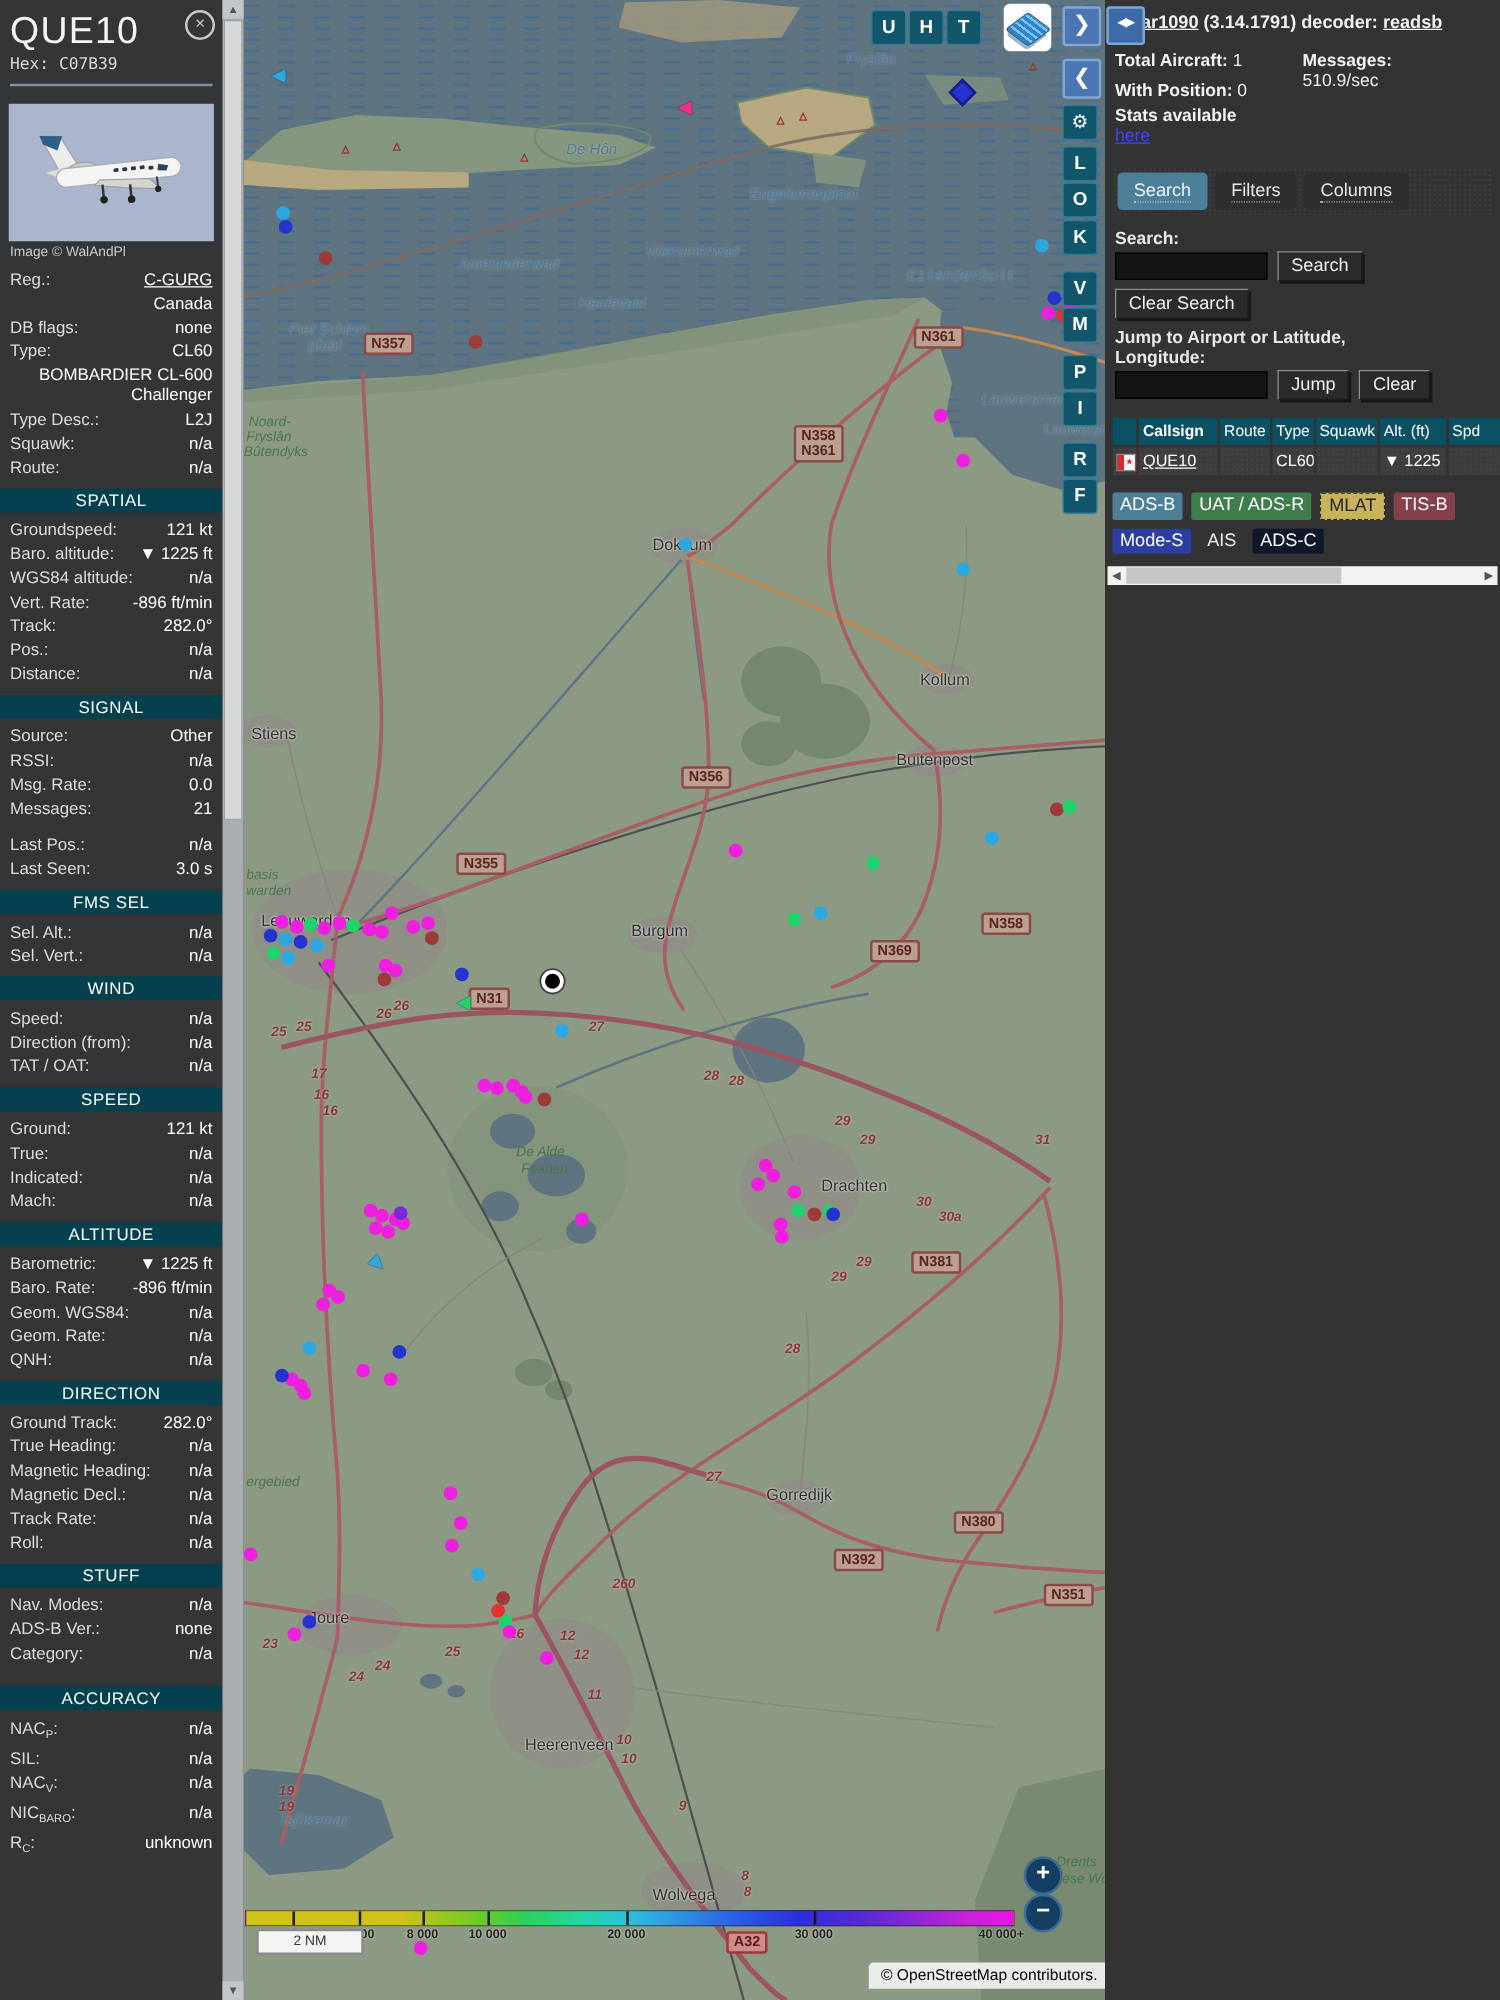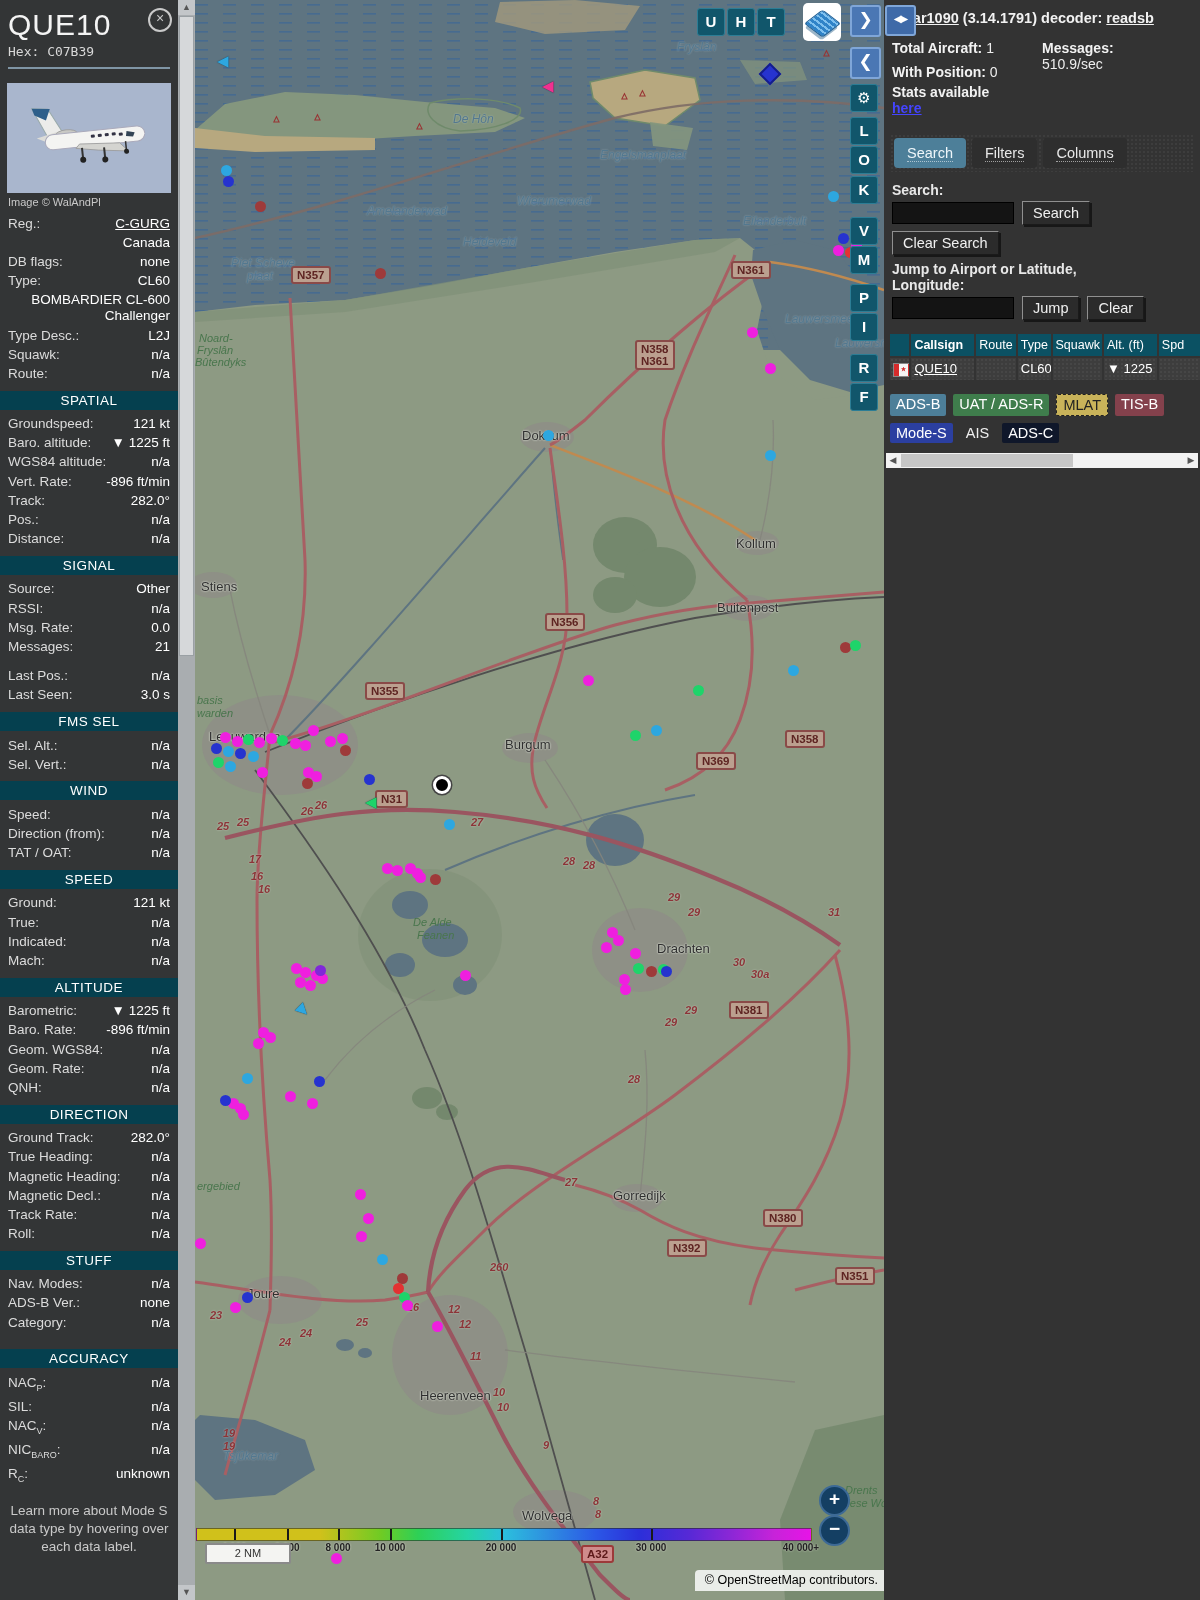--- a/index.html
+++ b/index.html
@@ -70,21 +70,21 @@
 
   
   #panel{position:absolute;left:884px;top:0;width:316px;height:1600px;background:#333;color:#eee;}
   #nav-toggle{position:absolute;left:1px;top:5px;width:27px;height:27px;background:#3f6aa8;border:2px solid #7fa6d8;border-radius:3px;
     color:#fff;font-size:10px;text-align:center;line-height:24px;letter-spacing:-1px;cursor:pointer;}
   #p-title{padding:10px 4px 0 24px;font-size:14.5px;font-weight:bold;color:#f2f2f2;white-space:nowrap;overflow:hidden;}
   #p-title .lk{text-decoration:underline;cursor:pointer;}
   #p-stats{display:flex;padding:14px 6px 0 8px;font-size:14px;}
   #p-stats .col1{width:150px;}
   #p-stats b{color:#f2f2f2;}
-  #stats-link{color:#4444ff;text-decoration:underline;font-weight:bold;cursor:pointer;}
+  #stats-link{color:#4444ff;text-decoration:underline;font-weight:normal;cursor:pointer;}
   .stat-line{margin-bottom:4px;}
   #tabs{margin:14px 6px 0 6px;padding:4px;display:flex;gap:6px;
     background-image:radial-gradient(#3d3d3d 1px,transparent 1px);background-size:4px 4px;}
   .tab{padding:7px 13px;border-radius:4px;background:#2e2e2e;color:#e8e8e8;font-size:14.5px;cursor:pointer;}
   .tab .tl{border-bottom:1px dotted rgba(255,255,255,.55);}
   .tab.active{background:#4d7f99;color:#eef6fa;}
   #search-sec{padding:10px 8px 0 8px;font-size:14px;}
   .p-label{font-weight:bold;color:#e8e8e8;margin-bottom:3px;}
   .inrow{display:flex;gap:8px;align-items:center;margin-bottom:6px;}
   .pinput{width:112px;height:20px;background:#141414;border:1px solid #000;color:#eee;font-size:13px;padding:0 4px;}
@@ -352,21 +352,20 @@
         </div>
         <div class="row">
           <span class="lab">NIC<sub>BARO</sub>:</span>
           <span class="val">n/a</span>
         </div>
         <div class="row">
           <span class="lab">R<sub>C</sub>:</span>
           <span class="val">unknown</span>
         </div>
       </div>
-  <div id="sb-footer">Learn more about Mode S data type by hovering over each data label.</div>
 </div>
 <div id="sb-scroll">
   <div class="arrow" style="top:0">▲</div>
   <div class="thumb"></div>
   <div class="arrow" style="top:1585px">▼</div>
 </div>
 
 <div id="map">
   <svg width="689" height="1600" viewBox="0 0 689 1600">
     <defs>
@@ -481,21 +480,21 @@
         <div class="maplabel town" style="left: 225px; top: 1388px;">Heerenveen</div>
         <div class="maplabel town" style="left: 327px; top: 1508px;">Wolvega</div>
         <div class="maplabel wlabel" style="left: 482px; top: 40px;">Fryslân</div>
         <div class="maplabel wlabel" style="left: 258px; top: 112px;">De Hôn</div>
         <div class="maplabel wlabel" style="left: 405px; top: 148px;">Engelsmanplaat</div>
         <div class="maplabel wlabel" style="left: 172px; top: 204px;">Amelanderwad</div>
         <div class="maplabel wlabel" style="left: 322px; top: 194px;">Wierumerwad</div>
         <div class="maplabel wlabel" style="left: 268px; top: 235px;">Heideveld</div>
         <div class="maplabel wlabel" style="left: 36px; top: 256px;">Piet Scheve</div>
         <div class="maplabel wlabel" style="left: 52px; top: 269px;">plaat</div>
-        <div class="maplabel wlabel" style="left: 548px; top: 214px;">Eilanderbult</div>
+        <div class="maplabel wlabel" style="left: 531px; top: 214px; font-family: Liberation Mono, monospace;">Eilanderbult</div>
         <div class="maplabel wlabel" style="left: 590px; top: 312px;">Lauwersmeer</div>
         <div class="maplabel wlabel" style="left: 640px; top: 336px;">Lauwersm</div>
         <div class="maplabel wlabel" style="left: 28px; top: 1449px;">Tsjûkemar</div>
         <div class="maplabel glabel" style="left: 4px; top: 332px;">Noard-</div>
         <div class="maplabel glabel" style="left: 2px; top: 344px;">Fryslân</div>
         <div class="maplabel glabel" style="left: 0px; top: 356px;">Bûtendyks</div>
         <div class="maplabel glabel" style="left: 2px; top: 694px;">basis</div>
         <div class="maplabel glabel" style="left: 2px; top: 707px;">warden</div>
         <div class="maplabel glabel" style="left: 218px; top: 916px;">De Alde</div>
         <div class="maplabel glabel" style="left: 222px; top: 929px;">Feanen</div>

